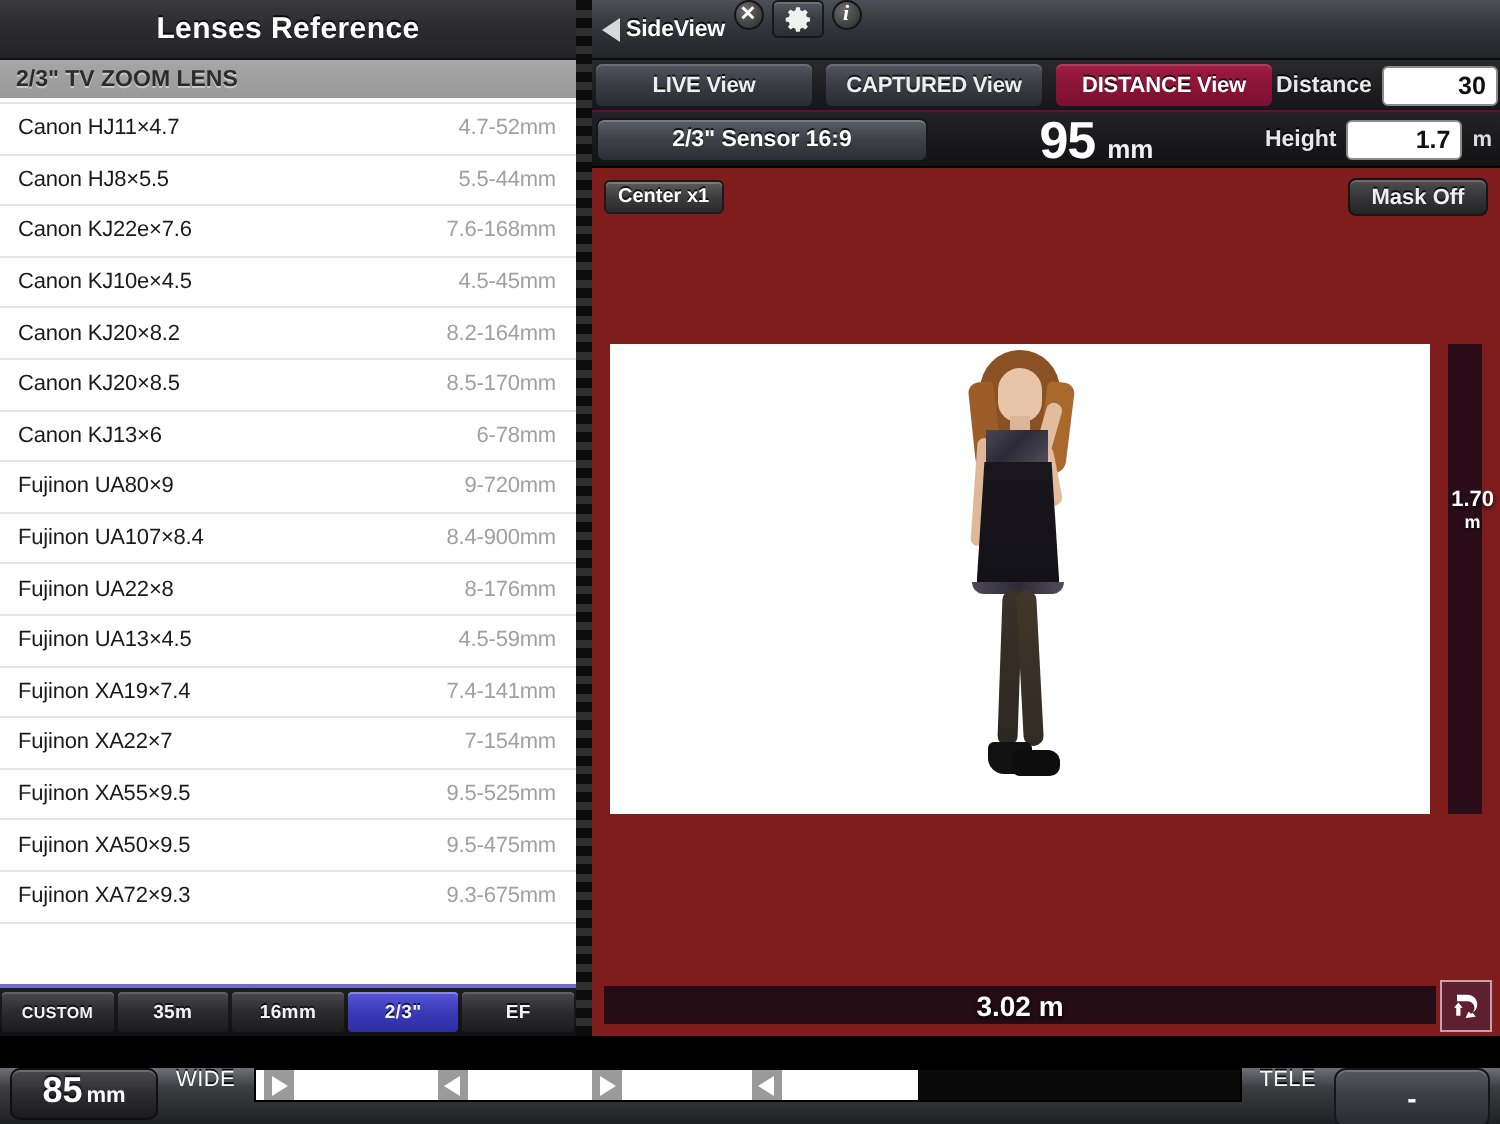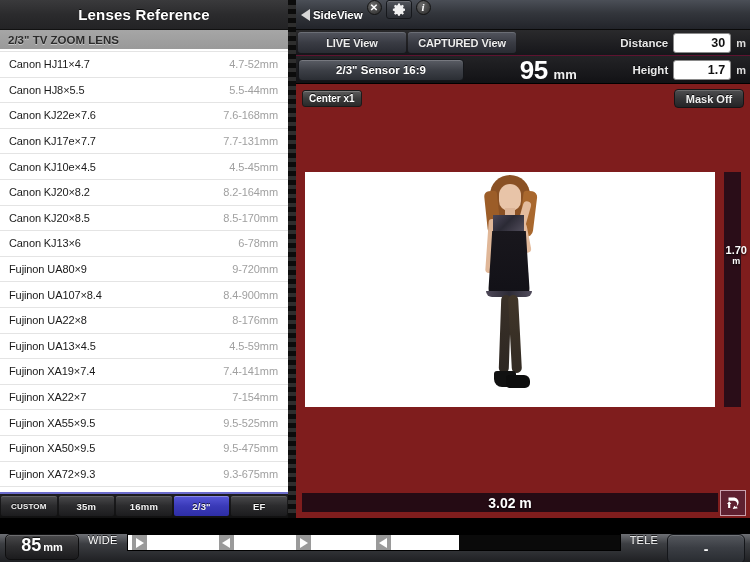--- a/index.html
+++ b/index.html
@@ -391,24 +391,20 @@
           </div>
           <div class="row">
             <span class="row-name">Canon HJ8×5.5</span>
             <span class="row-range">5.5-44mm</span>
           </div>
           <div class="row">
             <span class="row-name">Canon KJ22e×7.6</span>
             <span class="row-range">7.6-168mm</span>
           </div>
           <div class="row">
-            <span class="row-name">Canon KJ17e×7.7</span>
-            <span class="row-range">7.7-131mm</span>
-          </div>
-          <div class="row">
             <span class="row-name">Canon KJ10e×4.5</span>
             <span class="row-range">4.5-45mm</span>
           </div>
           <div class="row">
             <span class="row-name">Canon KJ20×8.2</span>
             <span class="row-range">8.2-164mm</span>
           </div>
           <div class="row">
             <span class="row-name">Canon KJ20×8.5</span>
             <span class="row-range">8.5-170mm</span>
@@ -480,23 +476,24 @@
           <path fill="#f0f0f0" d="M12 8a4 4 0 100 8 4 4 0 000-8zm0 6a2 2 0 110-4 2 2 0 010 4z"></path>
           <path fill="#f0f0f0" d="M13.6 1h-3.2l-.5 2.6-2 .8-2.2-1.5-2.3 2.3L4.9 7.4l-.8 2L1.5 10v3.2l2.6.5.8 2-1.5 2.2 2.3 2.3 2.1-1.5 2 .8.5 2.5h3.2l.5-2.6 2-.8 2.2 1.5 2.3-2.3-1.5-2.1.8-2 2.5-.5v-3.2l-2.6-.5-.8-2 1.5-2.2-2.3-2.3-2.1 1.5-2-.8L13.6 1z"></path>
         </svg>
       </div>
       <div class="circ-btn" id="info-icon">
         <span style="font-family:'Liberation Serif',serif;font-style:italic;font-size:11px;">i</span>
       </div>
     </div>
 
     <div id="mode-row">
-      <div id="mode-buttons" style="display:flex;gap:2px;">
+      <div id="mode-buttons" style="display:flex;gap:7px;">
           <div class="mode-btn">LIVE View</div>
           <div class="mode-btn">CAPTURED View</div>
+          <div class="mode-btn active">DISTANCE View</div>
         </div>
       <div id="dist-field-wrap">
         <span class="field-label">Distance</span>
         <span class="num-input">30</span>
         <span class="unit">m</span>
       </div>
     </div>
 
     <div id="focal-row">
       <div id="sensor-btn">2/3" Sensor 16:9</div>

